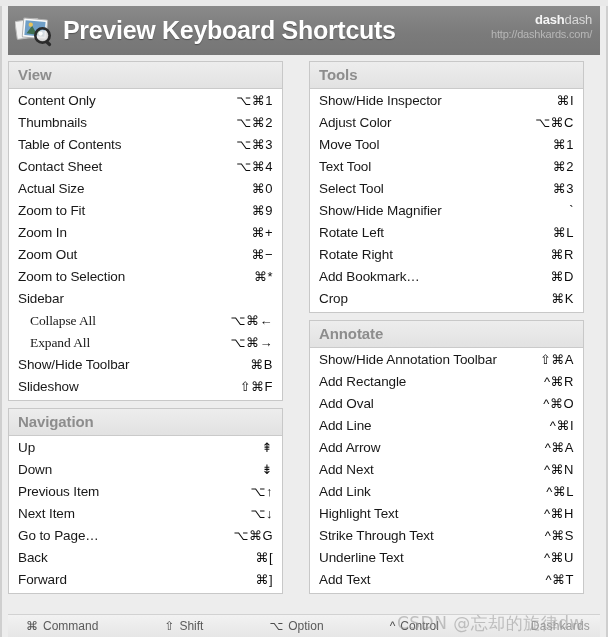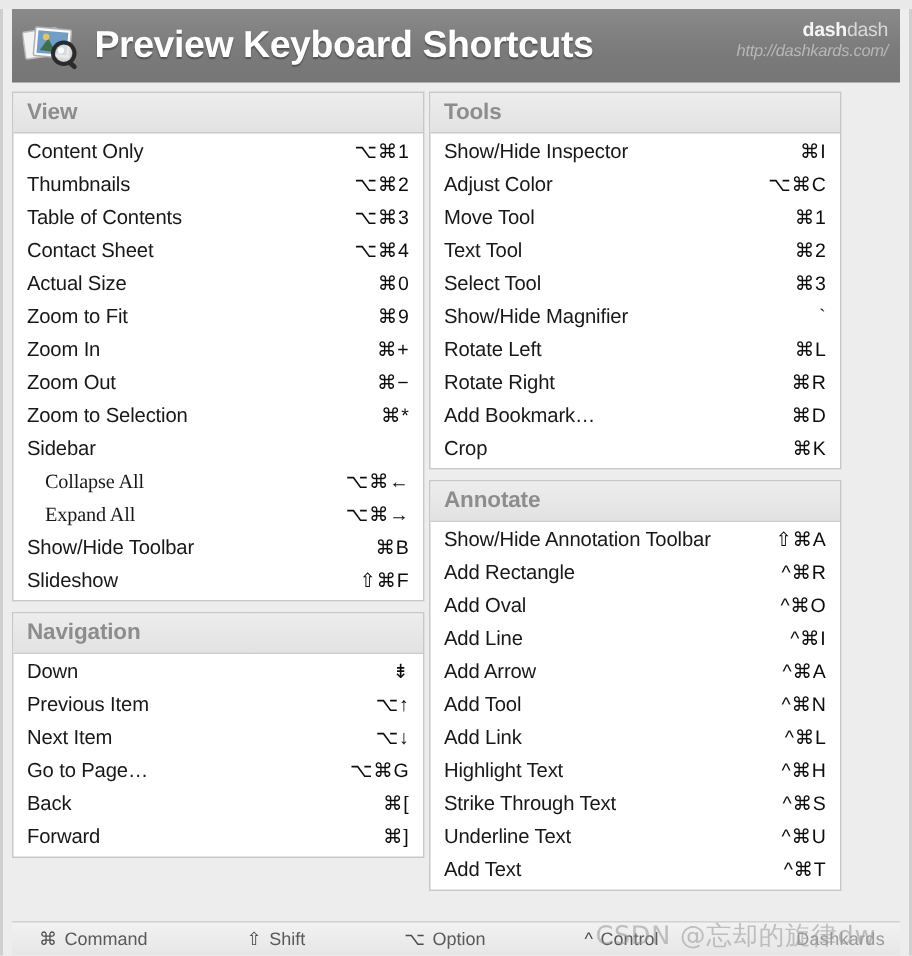--- a/index.html
+++ b/index.html
@@ -60,27 +60,26 @@
   .brand-name {
     font-size: 13px;
     color: #d8d8d8;
     letter-spacing: -0.2px;
   }
   .brand-name b { color: #f5f5f5; }
   .brand-url {
     font-size: 11px;
     color: #b7b7b7;
     letter-spacing: -0.2px;
-    font-style: italic;
   }
 
   
   .columns {
     display: flex;
-    gap: 3px;
+    gap: 26px;
     margin: 6px 6px 0 6px;
     align-items: flex-start;
   }
   .column { width: 275px; flex: 0 0 275px; }
 
   .section {
     border: 1px solid #c8c8c8;
     background: #ffffff;
     margin-bottom: 7px;
     overflow: hidden;
@@ -250,20 +249,24 @@
             <div class="row">
               <span class="label">Slideshow</span>
               <span class="keys">⇧⌘F</span>
             </div>
           </div>
         </div>
         <div class="section">
           <div class="section-header">Navigation</div>
           <div class="rows">
             <div class="row">
+              <span class="label">Up</span>
+              <span class="keys">⇞</span>
+            </div>
+            <div class="row">
               <span class="label">Down</span>
               <span class="keys">⇟</span>
             </div>
             <div class="row">
               <span class="label">Previous Item</span>
               <span class="keys">⌥↑</span>
             </div>
             <div class="row">
               <span class="label">Next Item</span>
               <span class="keys">⌥↓</span>
@@ -346,21 +349,21 @@
             </div>
             <div class="row">
               <span class="label">Add Line</span>
               <span class="keys">^⌘I</span>
             </div>
             <div class="row">
               <span class="label">Add Arrow</span>
               <span class="keys">^⌘A</span>
             </div>
             <div class="row">
-              <span class="label">Add Tool</span>
+              <span class="label">Add Next</span>
               <span class="keys">^⌘N</span>
             </div>
             <div class="row">
               <span class="label">Add Link</span>
               <span class="keys">^⌘L</span>
             </div>
             <div class="row">
               <span class="label">Highlight Text</span>
               <span class="keys">^⌘H</span>
             </div>

